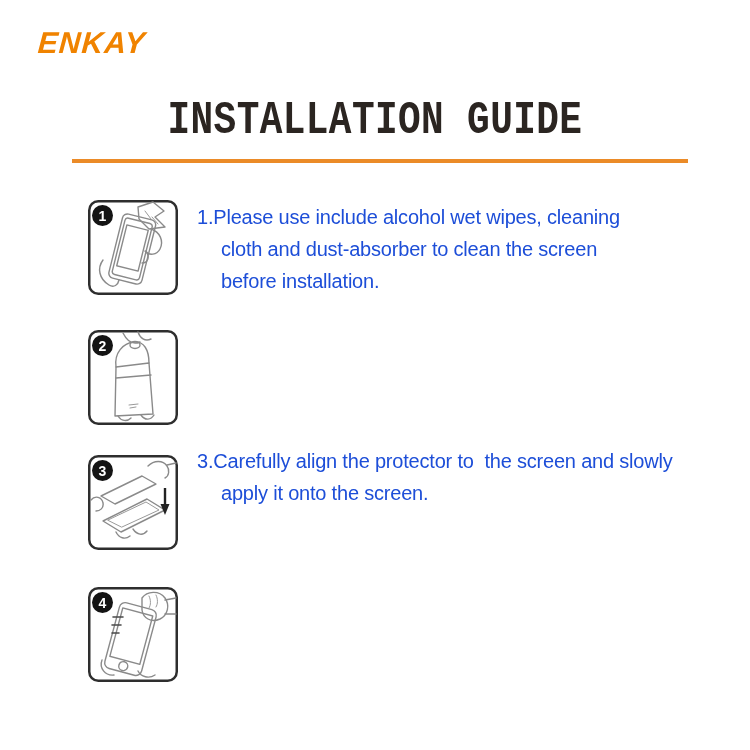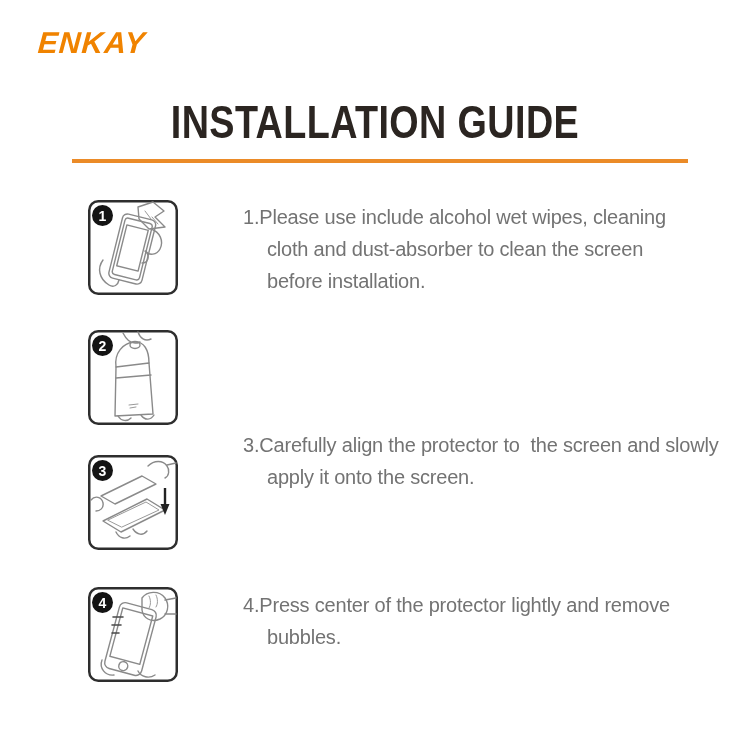--- a/index.html
+++ b/index.html
@@ -5,37 +5,37 @@
   html,body{margin:0;padding:0;background:#ffffff;}
   .page{
     position:relative;width:750px;height:750px;background:#ffffff;overflow:hidden;
     font-family:"Liberation Sans",sans-serif;color:#3a3a3a;
   }
   .logo{
     position:absolute;left:38px;top:26px;
     font-size:30px;font-weight:800;font-style:italic;letter-spacing:1px;
     color:#F08300;transform:skewX(-4deg);
   }
-  .title-wrap{position:absolute;left:0;top:95px;width:750px;text-align:center;}
+  .title-wrap{position:absolute;left:0;top:95px;width:750px;text-align:center;font-family:Liberation Mono, monospace;}
   .title{
     display:inline-block;font-size:46px;font-weight:bold;color:#2B2521;
     letter-spacing:0.5px;transform:scaleX(0.82);transform-origin:center;
     white-space:nowrap;
   }
   .divider{position:absolute;left:72px;top:159px;width:616px;height:4px;background:#EB8B28;}
   .step-icon{position:absolute;left:88px;width:90px;height:95px;}
   .badge{
     position:absolute;left:4px;top:5px;width:21px;height:21px;border-radius:50%;
     background:#141414;color:#ffffff;font-size:14px;font-weight:bold;
     display:flex;align-items:center;justify-content:center;line-height:1;
   }
   .step-text{
     position:absolute;left:197px;max-width:500px;
-    font-size:20px;line-height:32px;letter-spacing:-0.2px;color:#737373;
-    white-space:pre;padding-left:24px;text-indent:-24px;margin-left:46px;
+    font-size:20px;line-height:32px;letter-spacing:-0.2px;color:#1d4ed8;
+    white-space:pre;padding-left:24px;text-indent:-24px;
   }
   svg .frame{fill:#ffffff;stroke:#2E2E2E;stroke-width:2.5;}
   svg .art{fill:none;stroke:#8A8A8A;stroke-width:1.4;stroke-linecap:round;stroke-linejoin:round;}
   svg .thin{fill:none;stroke:#9A9A9A;stroke-width:1;stroke-linecap:round;}
   svg .arrow{stroke:#222222;stroke-width:2.4;fill:none;}
   svg .arrowhead{fill:#222222;stroke:none;}
   svg .dash{fill:none;stroke:#4a4a4a;stroke-width:1.6;stroke-linecap:round;}
 </style>
 </head>
 <body>
@@ -95,36 +95,34 @@
       <path class="art" d="M60,11 C66,5 75,5 79,11 C82,15 81,21 77,23"></path>
       <path class="art" d="M79,10 L88,8"></path>
       <path class="art" d="M3,45 C7,40 14,42 15,48 C16,53 12,56 8,56"></path>
       <path class="art" d="M28,77 C31,83 37,85 42,81"></path>
       <path class="art" d="M45,74 C49,80 55,81 59,76"></path>
       <line class="arrow" x1="77" y1="33" x2="77" y2="51"></line>
       <polygon class="arrowhead" points="72.5,49 81.5,49 77,60"></polygon>
     </svg>
     <div class="badge">3</div>
   </div>
-  <div class="step-text" style="top:429px">3.Carefully align the protector to  the screen and slowly
+  <div class="step-text" style="top:445px">3.Carefully align the protector to  the screen and slowly
 apply it onto the screen.</div>
 
   <div class="step-icon" style="top:587px">
     <svg width="90" height="95" viewBox="0 0 90 95">
       <rect class="frame" x="1.25" y="1.25" width="87.5" height="92.5" rx="9"></rect>
       <g transform="rotate(15 42 54)">
         <rect class="art" x="23" y="18" width="38" height="68" rx="6"></rect>
         <rect class="art" x="26.5" y="24" width="31" height="50"></rect>
         <circle class="art" cx="42" cy="80" r="4.5"></circle>
       </g>
       <path class="art" d="M54,11 C59,4 71,3 77,11 C82,18 80,28 72,32 C63,36 55,31 54,23 Z"></path>
       <path class="thin" d="M61,9 C63,13 63,18 61,21 M68,8 C70,12 70,17 68,20"></path>
       <path class="art" d="M77,13 L88,11 M77,27 L88,27"></path>
       <path class="dash" d="M25,30 L35,30 M24,38 L33,38 M24,46 L31,46"></path>
       <path class="art" d="M14,73 C11,81 17,89 26,88"></path>
       <path class="art" d="M50,84 C53,90 61,92 67,88"></path>
     </svg>
     <div class="badge">4</div>
   </div>
-  <div class="step-text" style="top:589px">4.Press center of the protector lightly and remove
-bubbles.</div>
 
 </div>
 
 </body></html>

